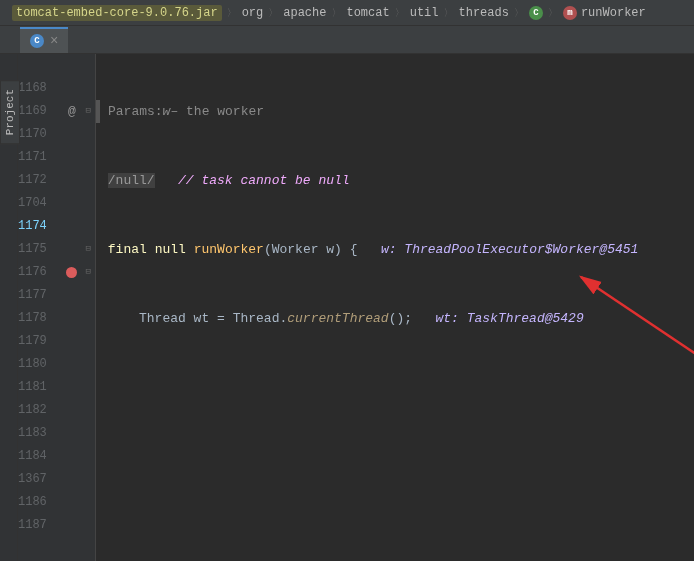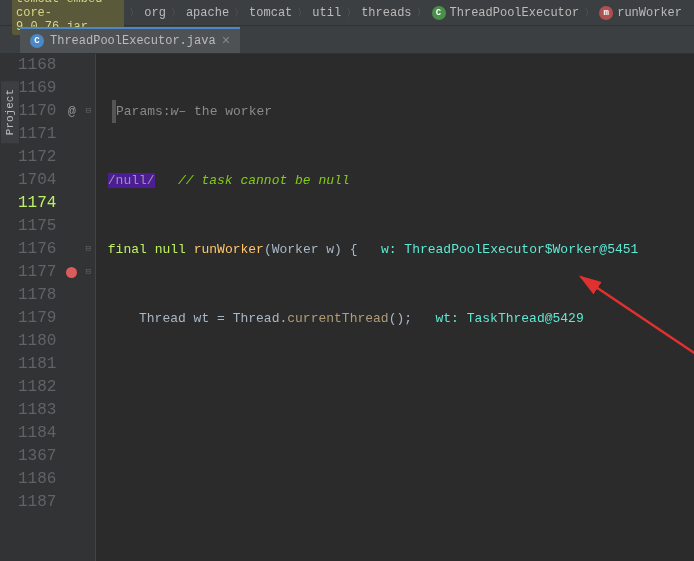--- a/index.html
+++ b/index.html
@@ -7,34 +7,34 @@
 .breadcrumb{background:#3c3f41;border-bottom:1px solid #323232;height:26px;display:flex;align-items:center;padding:0 8px;font-size:12px;color:#bbb}
 .breadcrumb .crumb{display:flex;align-items:center;gap:4px;padding:0 4px;cursor:pointer}
 .breadcrumb .sep{color:#666;margin:0 1px;font-size:10px}
 .breadcrumb .jar{background:#5a5a3a;color:#d5d58a;padding:1px 4px;border-radius:2px}
 .tabs{background:#3c3f41;height:28px;display:flex;align-items:flex-end;padding-left:20px;border-bottom:1px solid #323232}
 .tab{background:#4e5254;padding:5px 10px;border-top:2px solid #4a88c7;display:flex;align-items:center;gap:6px;font-size:12px;color:#bbb}
 .tab .close{color:#888;cursor:pointer;font-size:14px;line-height:1}
 .sidebar-label{position:absolute;left:0;top:80px;writing-mode:vertical-rl;transform:rotate(180deg);background:#3c3f41;color:#bbb;font-size:11px;padding:8px 3px;border:1px solid #323232}
 .main{display:flex;height:calc(100% - 54px)}
 .gutter-left{width:18px;background:#313335;border-right:1px solid #323232}
-.gutter-nums{width:44px;background:#313335;padding-right:6px;color:#606366;font-size:16px;line-height:23px;}
+.gutter-nums{width:44px;background:#313335;padding-right:6px;color:#606366;font-size:12px;line-height:23px;padding-top:23px}
 .gutter-icons{width:34px;background:#313335;border-right:1px solid #444;line-height:23px;padding-top:23px;text-align:center;position:relative}
 .gutter-icons .at{color:#999;font-size:13px;position:absolute;left:6px}
 .gutter-icons .fold{color:#666;font-size:9px;position:absolute;right:4px}
 .gutter-icons .bp{width:11px;height:11px;background:#db5c5c;border-radius:50%;position:absolute;left:4px;margin-top:6px}
 .code{flex:1;padding-top:0;line-height:23px;font-size:13px;white-space:pre;overflow:hidden;position:relative}
-.params-hint{color:#787878;border-left:4px solid #555;margin-left:16px;height:23px;display:flex;align-items:flex-start}
+.params-hint{color:#787878;border-left:4px solid #555;padding-left:8px;margin-left:0;height:23px;display:flex;align-items:flex-start}
 .params-hint .kw{color:#888}
 .line{height:23px;padding-left:4px}
-.c-kw{color:#bef264}
-.c-cmt{color:#84cc16;font-style:italic}
-.c-cmt-it{color:#5eead4;}
+.c-kw{color:#fef9c3}
+.c-cmt{color:#f0abfc;font-style:italic}
+.c-cmt-it{color:#c4b5fd;font-style:italic}
 .c-fn{color:#ffc66d}
-.c-fnit{color:#b09d79;}
+.c-fnit{color:#b09d79;font-style:italic}
 .arrow{position:absolute;pointer-events:none}
 .file-icon{width:14px;height:14px;background:#4a88c7;border-radius:50%;display:inline-flex;align-items:center;justify-content:center;color:#fff;font-size:9px;font-weight:bold}
 </style>
 </head>
 <body>
 
 <div class="breadcrumb">
   <span class="crumb">
       <span class="jar">tomcat-embed-core-9.0.76.jar</span>
     </span>
@@ -44,49 +44,47 @@
   <span class="crumb">apache</span>
   <span class="sep">〉</span>
   <span class="crumb">tomcat</span>
   <span class="sep">〉</span>
   <span class="crumb">util</span>
   <span class="sep">〉</span>
   <span class="crumb">threads</span>
   <span class="sep">〉</span>
   <span class="crumb">
       <span class="file-icon" style="background:#4a8f4a">C</span>
-      <span>ThreadPoolExecutor</span>
     </span>
   <span class="sep">〉</span>
   <span class="crumb">
       <span class="file-icon" style="background:#b05050">m</span>
       <span>runWorker</span>
     </span>
 </div>
 
 <div class="tabs">
   <div class="tab">
     <span class="file-icon">C</span>
-    <span>ThreadPoolExecutor.java</span>
     <span class="close">×</span>
   </div>
 </div>
 
 <div class="sidebar-label">Project</div>
 
 <div class="main">
   <div class="gutter-left"></div>
   <div class="gutter-nums">
     <div>1168</div>
       <div>1169</div>
       <div>1170</div>
       <div>1171</div>
       <div>1172</div>
       <div>1704</div>
-      <div style="color:#bef264">1174</div>
+      <div style="color:#7dd3fc">1174</div>
       <div>1175</div>
       <div>1176</div>
       <div>1177</div>
       <div>1178</div>
       <div>1179</div>
       <div>1180</div>
       <div>1181</div>
       <div>1182</div>
       <div>1183</div>
       <div>1184</div>
@@ -108,21 +106,21 @@
     <div style="height:23px;position:relative">
         <span class="fold">⊟</span>
       </div>
     <div style="height:23px;position:relative">
         <span class="bp"></span>
         <span class="fold">⊟</span>
       </div>
   </div>
   <div class="code">
     <div class="params-hint">  <span class="kw">Params:</span> <span style="color:#8a8a8a;font-style:italic">w</span> <span style="color:#8a8a8a">– the worker</span></div>
-    <div class="line"> <span style="background:#4c1d95;color:#999">/null/</span>   <span class="c-cmt">// task cannot be null</span></div>
+    <div class="line"> <span style="background:#404040;color:#999">/null/</span>   <span class="c-cmt">// task cannot be null</span></div>
     <div class="line"> <span class="c-kw">final</span> <span class="c-kw">null</span> <span class="c-fn">runWorker</span><span>(Worker w) {</span>   <span class="c-cmt-it">w: ThreadPoolExecutor$Worker@5451</span></div>
     <div class="line">     <span>Thread wt = Thread.</span><span class="c-fnit">currentThread</span><span>();</span>   <span class="c-cmt-it">wt: TaskThread@5429</span></div>
     
     
     
     
     
     
     
     

